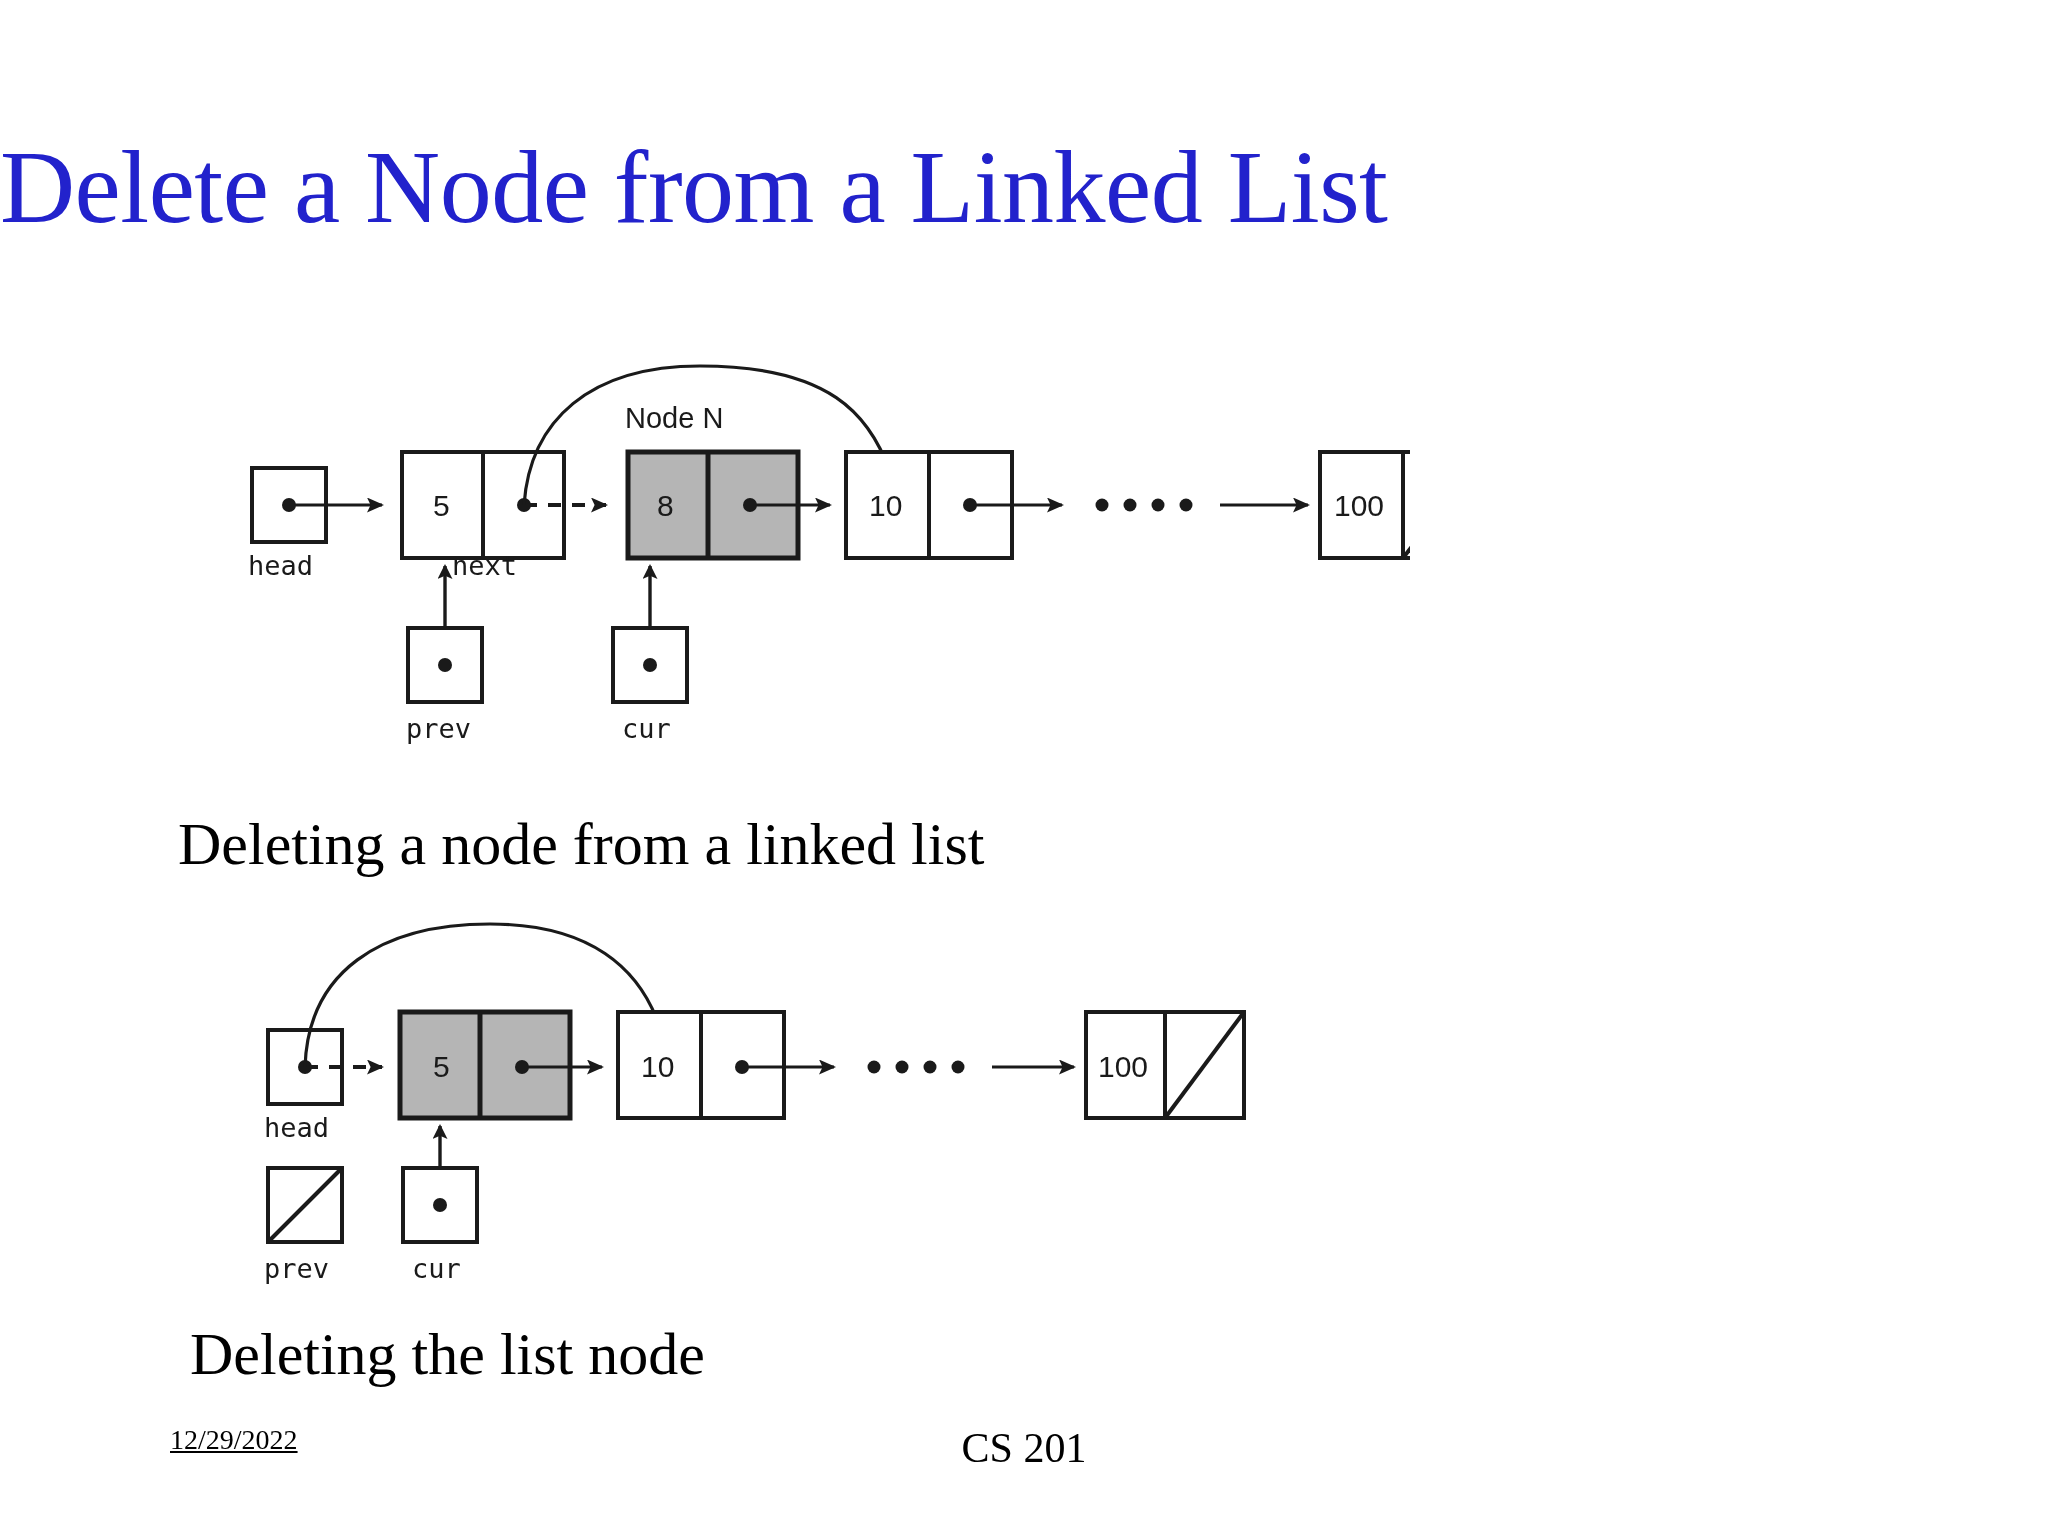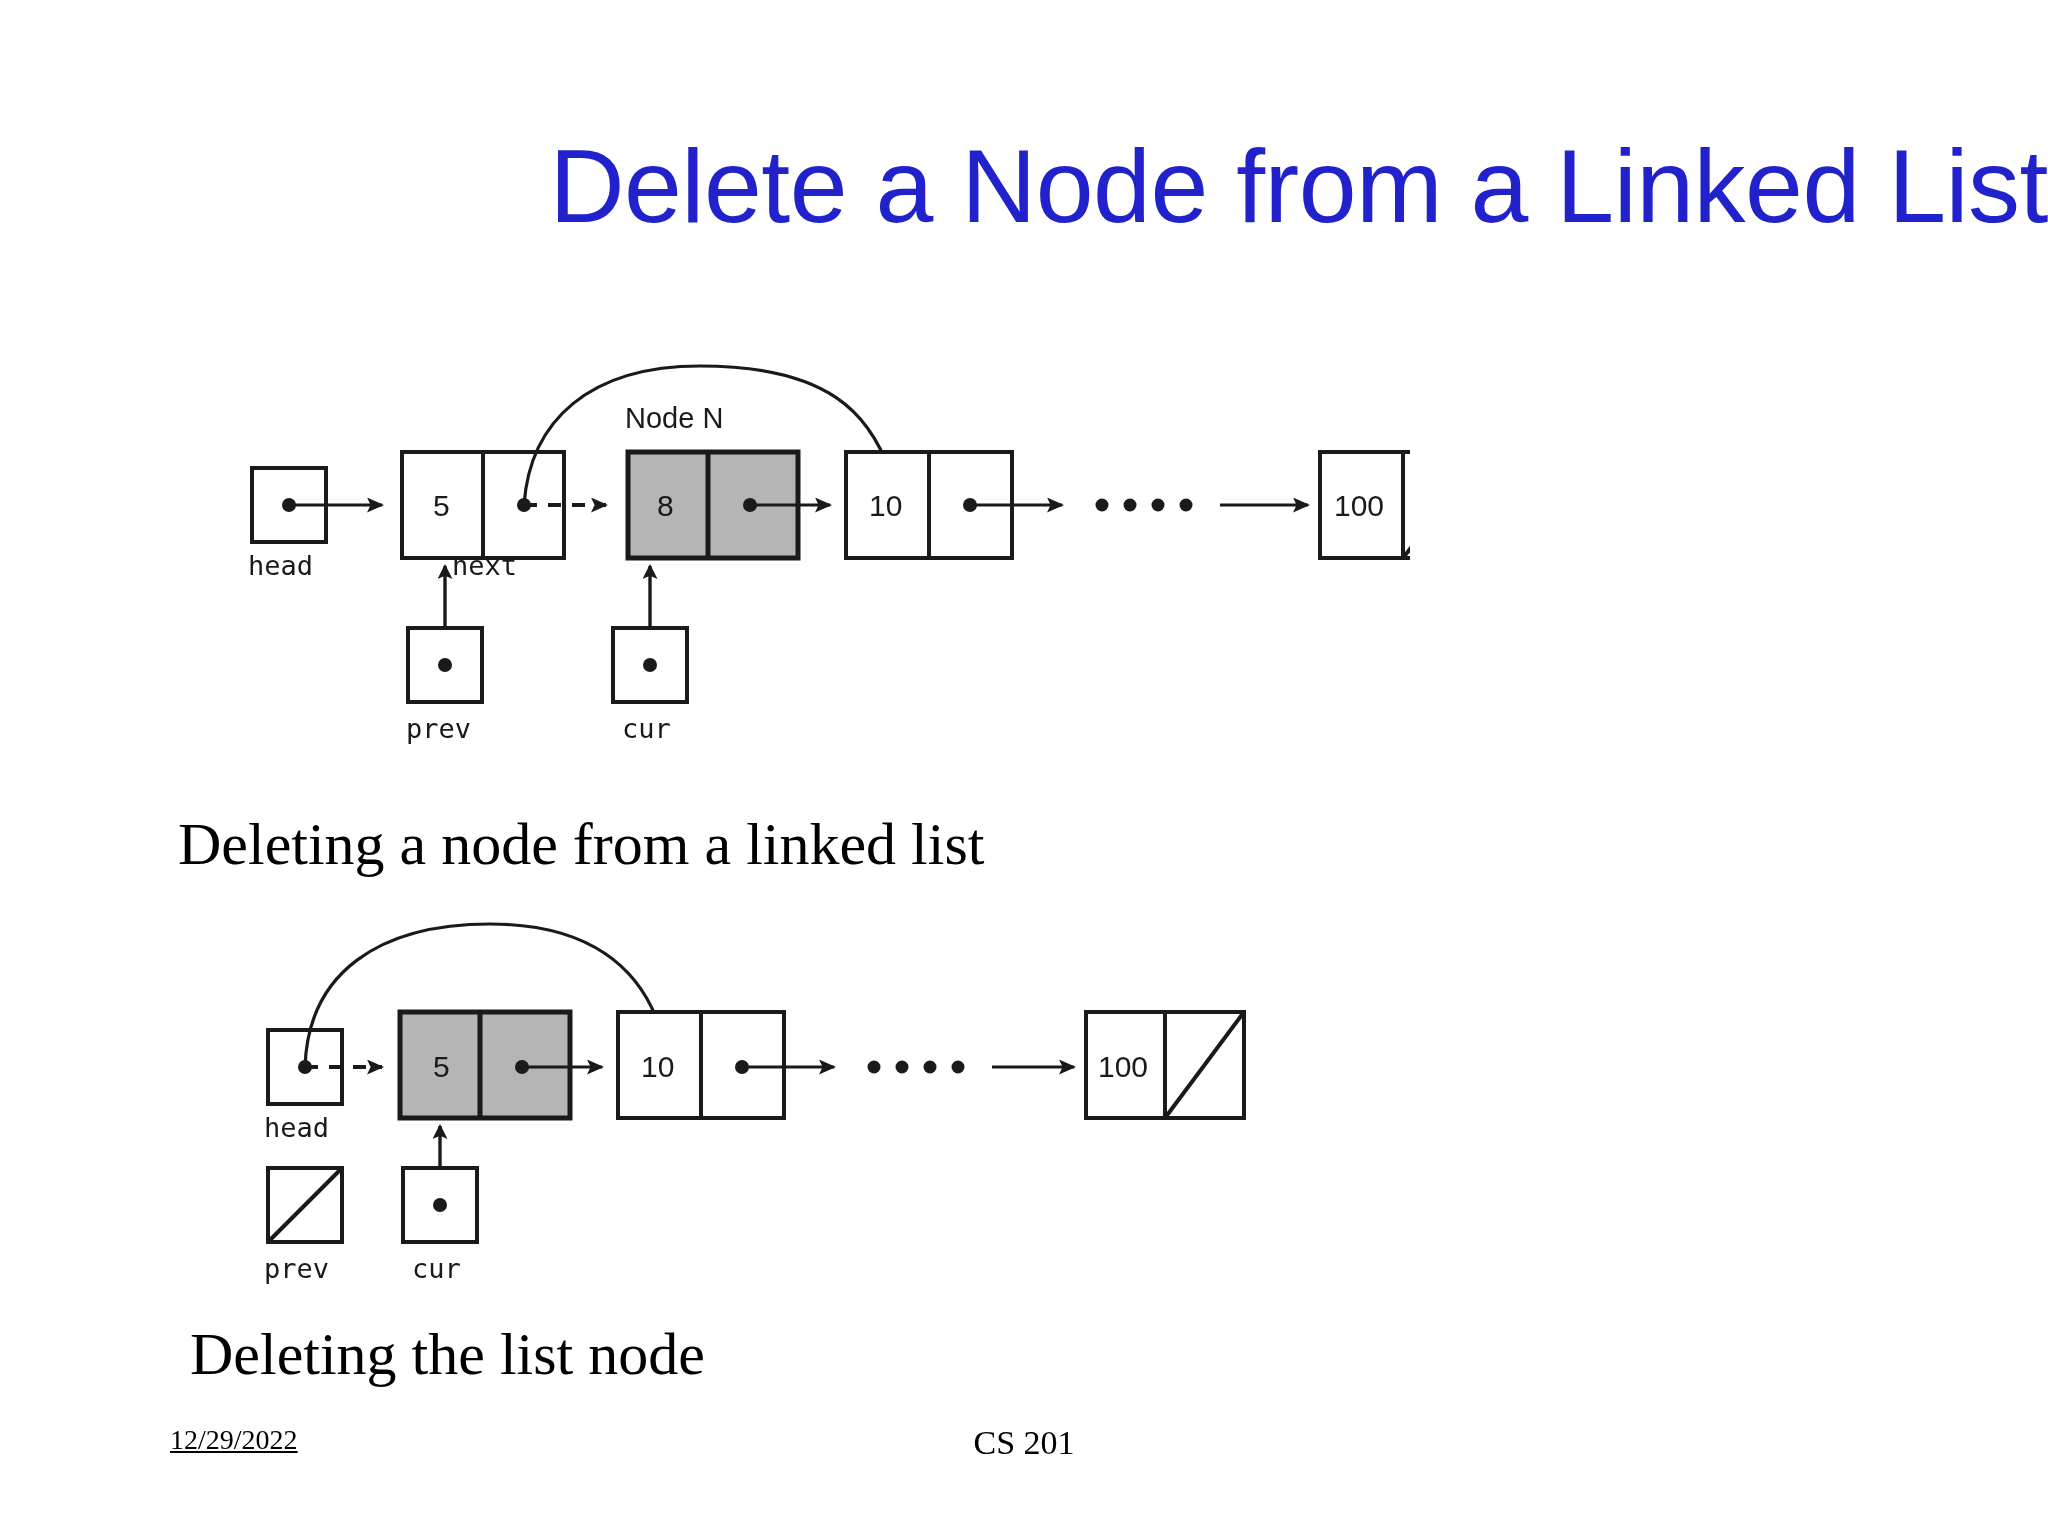--- a/index.html
+++ b/index.html
@@ -14,22 +14,22 @@
     overflow: hidden;
     font-family: "Liberation Serif", serif;
   }
 
   
   .slide-title {
     position: absolute;
     left: 0;
     top: 132px;
     width: 2048px;
-    text-align: right;
-    font-family: Liberation Sans, sans-serif;
+    text-align: left;
+    font-family: Liberation Serif, serif;
     font-size: 104px;
     line-height: 1.05;
     font-weight: 400;
     color: #2222cc;
     letter-spacing: -0.5px;
     white-space: nowrap;
   }
 
   
   .diagram {
@@ -61,21 +61,21 @@
     color: #000000;
     text-decoration: underline;
   }
   .footer-course {
     position: absolute;
     left: 0;
     top: 1424px;
     width: 2048px;
     text-align: center;
     font-family: "Liberation Serif", serif;
-    font-size: 34px;
+    font-size: 42px;
     color: #000000;
   }
 
   
   .mono-label {
     font-family: "DejaVu Sans Mono", "Liberation Mono", monospace;
     font-size: 27px;
     fill: #1a1a1a;
   }
   .node-val {

